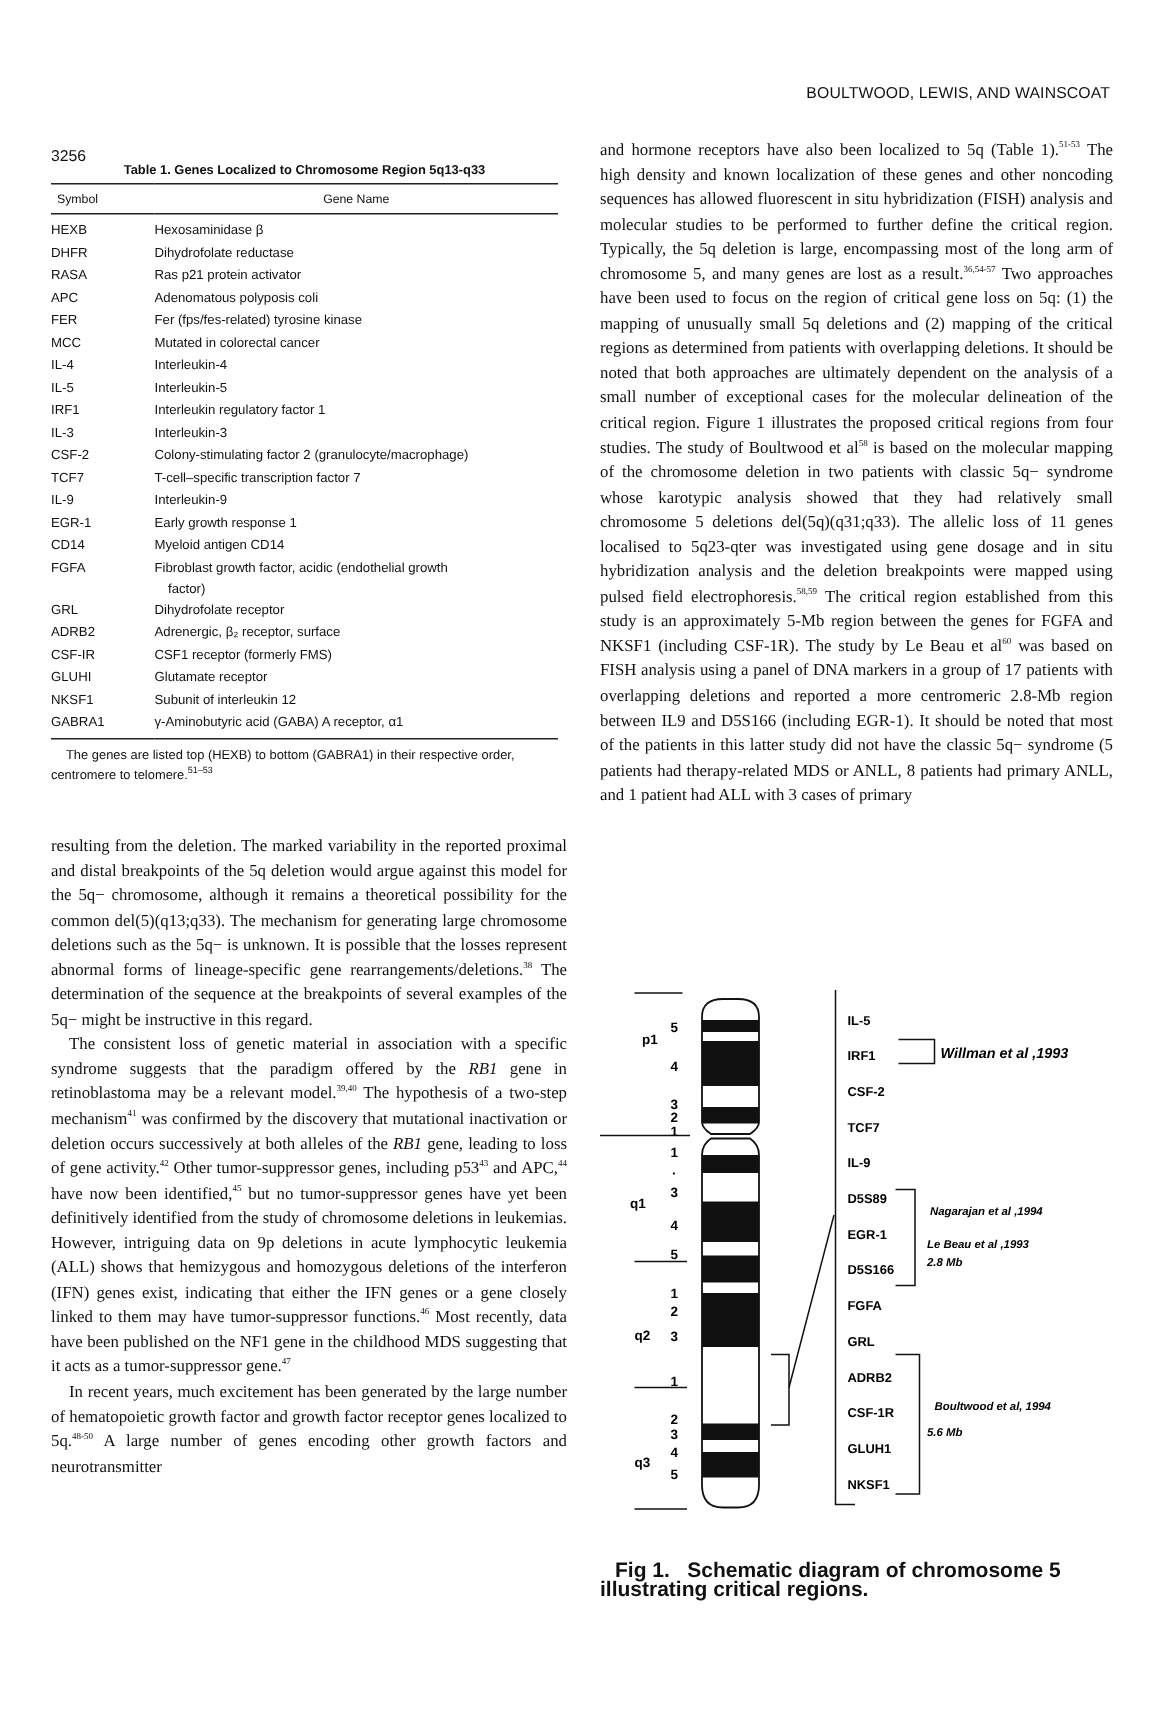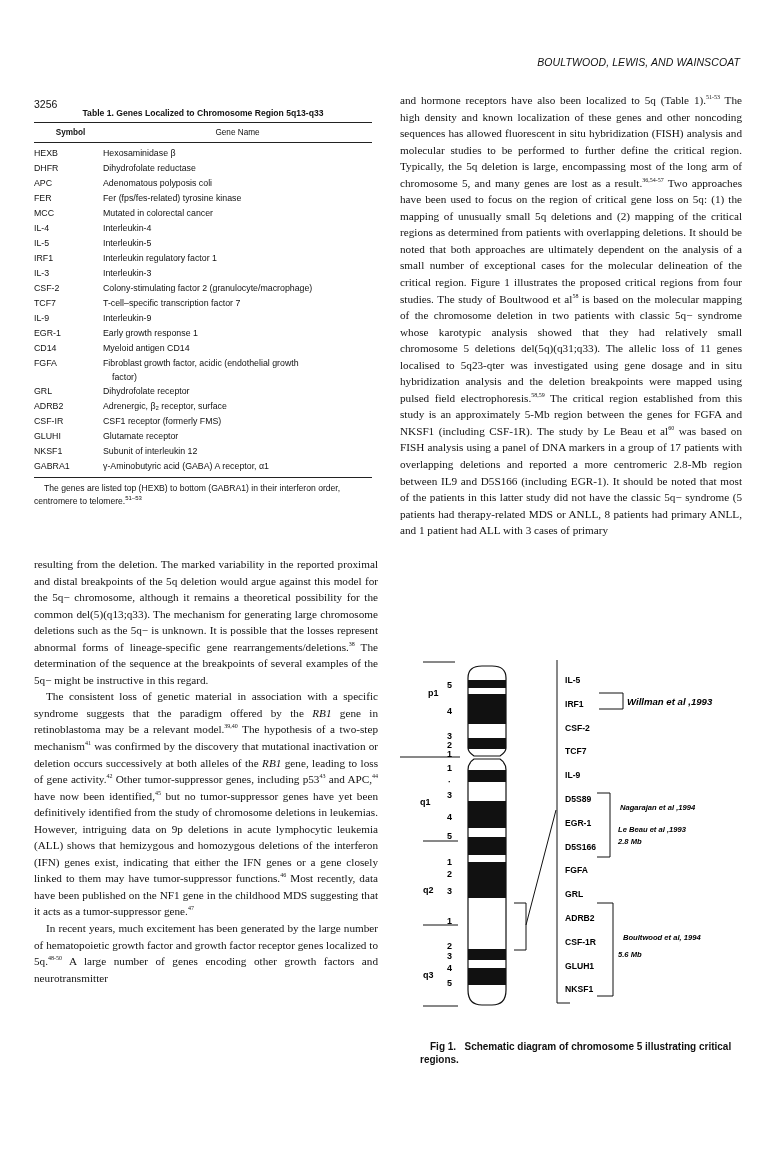--- a/index.html
+++ b/index.html
@@ -1,47 +1,47 @@
 <!DOCTYPE html>
 <html><head>
 <meta charset="utf-8">
 <style>
   html, body { margin: 0; padding: 0; background: #ffffff; }
   body { width: 780px; height: 1150px; position: relative; overflow: hidden; color: #111; }
   .sans { font-family: "Liberation Sans", "DejaVu Sans", sans-serif; }
   .serif { font-family: "Liberation Serif", "DejaVu Serif", serif; }
   .page-number { position: absolute; left: 34px; top: 56px; font-size: 10.5px; margin-top: 42px; }
-  .running-head { position: absolute; right: 40px; top: 56px; font-size: 10.5px; letter-spacing: 0.1px; font-style: italic; }
+  .running-head { position: absolute; right: 40px; top: 56px; font-size: 10.5px; letter-spacing: 0.1px; }
 
   
   .table-block { position: absolute; left: 34px; top: 92px; width: 338px; margin-top: 16px; }
   .table-title { font-size: 8.6px; font-weight: bold; text-align: center; margin-bottom: 4px; }
   .tbl { width: 100%; border-collapse: collapse; font-size: 8.8px; }
   .tbl thead th { font-weight: normal; font-size: 8.2px; padding: 5px 0 5px 0; border-top: 1.2px solid #222; border-bottom: 1.2px solid #222; }
-  .tbl thead th.sym { text-align: center; width: 65px; padding-left: 4px; font-weight: bold; }
+  .tbl thead th.sym { text-align: left; width: 65px; padding-left: 4px; }
   .tbl thead th.name { text-align: center; }
   .tbl tbody td { padding: 0; line-height: 15px; vertical-align: top; }
   .tbl tbody td.sym { padding-left: 0; }
   .tbl tbody td.name .cont { padding-left: 9px; display: block; line-height: 13px; }
   .tbl tbody tr:first-child td { padding-top: 3px; }
   .tbl tbody tr:last-child td { border-bottom: 1.2px solid #222; padding-bottom: 3px; }
   .table-foot { font-size: 8.6px; line-height: 13px; margin-top: 4px; text-indent: 10px; }
   sup { font-size: 6px; vertical-align: super; line-height: 0; }
 
   
   .col { position: absolute; font-size: 11.2px; line-height: 16.55px; text-align: justify; }
   .col p { margin: 0; }
   .col p.indent { text-indent: 12px; }
   .col-left { left: 34px; top: 556px; width: 344px; }
   .col-right { left: 400px; top: 92px; width: 342px; }
 
   
   .figure { position: absolute; left: 390px; top: 660px; width: 390px; height: 360px; }
   .figure svg { position: absolute; left: 0; top: 0; }
-  .fig-caption { position: absolute; left: 420px; top: 1040px; width: 345px; font-size: 10px; font-weight: bold; line-height: 13px; text-indent: 10px; }
+  .fig-caption { position: absolute; left: 400px; top: 1040px; width: 345px; font-size: 14px; font-weight: bold; line-height: 13px; text-indent: 10px; }
 </style>
 </head>
 <body>
 
 <div class="page-number sans">3256</div>
 <div class="running-head sans">BOULTWOOD, LEWIS, AND WAINSCOAT</div>
 
 <div class="table-block sans">
   <div class="table-title">Table 1.  Genes Localized to Chromosome Region 5q13-q33</div>
   <table class="tbl">
@@ -54,20 +54,24 @@
     <tbody id="gene-rows">
         <tr>
           <td class="sym">HEXB</td>
           <td class="name"><span>Hexosaminidase β</span></td>
         </tr>
         <tr>
           <td class="sym">DHFR</td>
           <td class="name"><span>Dihydrofolate reductase</span></td>
         </tr>
         <tr>
+          <td class="sym">RASA</td>
+          <td class="name"><span>Ras p21 protein activator</span></td>
+        </tr>
+        <tr>
           <td class="sym">APC</td>
           <td class="name"><span>Adenomatous polyposis coli</span></td>
         </tr>
         <tr>
           <td class="sym">FER</td>
           <td class="name"><span>Fer (fps/fes-related) tyrosine kinase</span></td>
         </tr>
         <tr>
           <td class="sym">MCC</td>
           <td class="name"><span>Mutated in colorectal cancer</span></td>
@@ -131,21 +135,21 @@
         <tr>
           <td class="sym">NKSF1</td>
           <td class="name"><span>Subunit of interleukin 12</span></td>
         </tr>
         <tr>
           <td class="sym">GABRA1</td>
           <td class="name"><span>γ-Aminobutyric acid (GABA) A receptor, α1</span></td>
         </tr>
       </tbody>
   </table>
-  <div class="table-foot"><span>The genes are listed top (HEXB) to bottom (GABRA1) in their interferon order, centromere to telomere.</span><sup>51–53</sup></div>
+  <div class="table-foot"><span>The genes are listed top (HEXB) to bottom (GABRA1) in their respective order, centromere to telomere.</span><sup>51–53</sup></div>
 </div>
 
 <div class="col col-left serif">
   <p><span>resulting from the deletion. The marked variability in the reported proximal and distal breakpoints of the 5q deletion would argue against this model for the 5q− chromosome, although it remains a theoretical possibility for the common del(5)(q13;q33). The mechanism for generating large chromosome deletions such as the 5q− is unknown. It is possible that the losses represent abnormal forms of lineage-specific gene rearrangements/deletions.</span><sup>38</sup><span> The determination of the sequence at the breakpoints of several examples of the 5q− might be instructive in this regard.</span></p>
   <p class="indent"><span>The consistent loss of genetic material in association with a specific syndrome suggests that the paradigm offered by the </span><i>RB1</i><span> gene in retinoblastoma may be a relevant model.</span><sup>39,40</sup><span> The hypothesis of a two-step mechanism</span><sup>41</sup><span> was confirmed by the discovery that mutational inactivation or deletion occurs successively at both alleles of the </span><i>RB1</i><span> gene, leading to loss of gene activity.</span><sup>42</sup><span> Other tumor-suppressor genes, including p53</span><sup>43</sup><span> and APC,</span><sup>44</sup><span> have now been identified,</span><sup>45</sup><span> but no tumor-suppressor genes have yet been definitively identified from the study of chromosome deletions in leukemias. However, intriguing data on 9p deletions in acute lymphocytic leukemia (ALL) shows that hemizygous and homozygous deletions of the interferon (IFN) genes exist, indicating that either the IFN genes or a gene closely linked to them may have tumor-suppressor functions.</span><sup>46</sup><span> Most recently, data have been published on the NF1 gene in the childhood MDS suggesting that it acts as a tumor-suppressor gene.</span><sup>47</sup></p>
   <p class="indent"><span>In recent years, much excitement has been generated by the large number of hematopoietic growth factor and growth factor receptor genes localized to 5q.</span><sup>48-50</sup><span> A large number of genes encoding other growth factors and neurotransmitter</span></p>
 </div>
 
 <div class="col col-right serif">
   <p><span>and hormone receptors have also been localized to 5q (Table 1).</span><sup>51-53</sup><span> The high density and known localization of these genes and other noncoding sequences has allowed fluorescent in situ hybridization (FISH) analysis and molecular studies to be performed to further define the critical region. Typically, the 5q deletion is large, encompassing most of the long arm of chromosome 5, and many genes are lost as a result.</span><sup>36,54-57</sup><span> Two approaches have been used to focus on the region of critical gene loss on 5q: (1) the mapping of unusually small 5q deletions and (2) mapping of the critical regions as determined from patients with overlapping deletions. It should be noted that both approaches are ultimately dependent on the analysis of a small number of exceptional cases for the molecular delineation of the critical region. Figure 1 illustrates the proposed critical regions from four studies. The study of Boultwood et al</span><sup>58</sup><span> is based on the molecular mapping of the chromosome deletion in two patients with classic 5q− syndrome whose karotypic analysis showed that they had relatively small chromosome 5 deletions del(5q)(q31;q33). The allelic loss of 11 genes localised to 5q23-qter was investigated using gene dosage and in situ hybridization analysis and the deletion breakpoints were mapped using pulsed field electrophoresis.</span><sup>58,59</sup><span> The critical region established from this study is an approximately 5-Mb region between the genes for FGFA and NKSF1 (including CSF-1R). The study by Le Beau et al</span><sup>60</sup><span> was based on FISH analysis using a panel of DNA markers in a group of 17 patients with overlapping deletions and reported a more centromeric 2.8-Mb region between IL9 and D5S166 (including EGR-1). It should be noted that most of the patients in this latter study did not have the classic 5q− syndrome (5 patients had therapy-related MDS or ANLL, 8 patients had primary ANLL, and 1 patient had ALL with 3 cases of primary</span></p>

